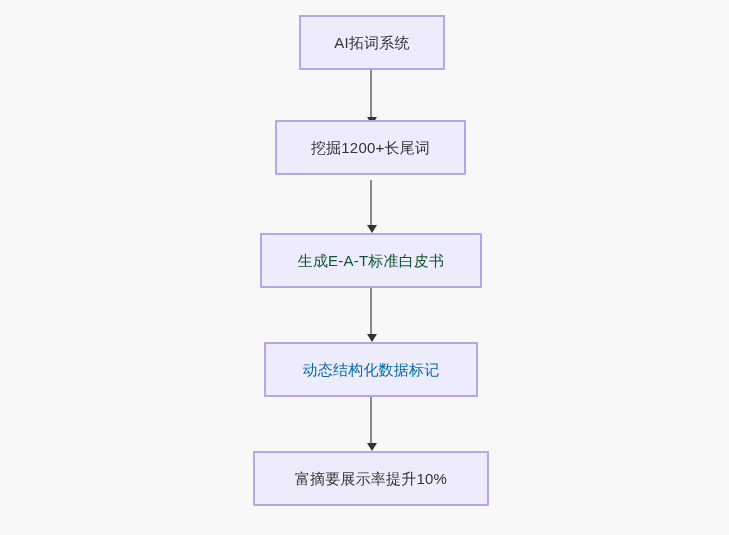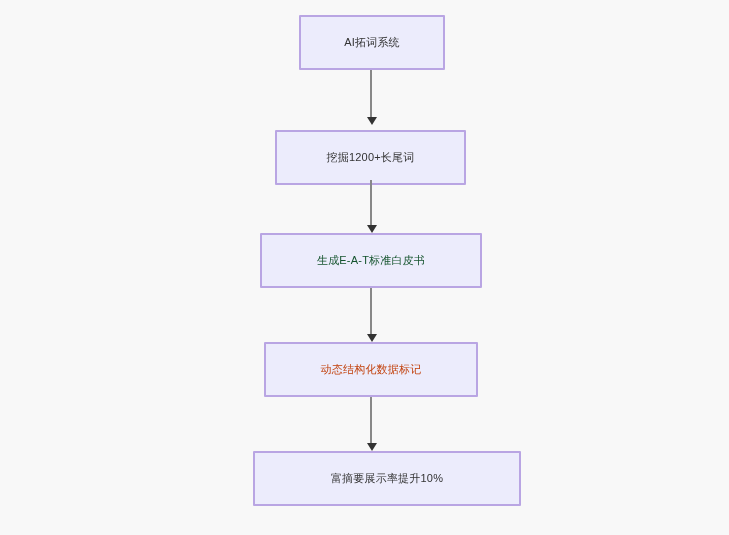--- a/index.html
+++ b/index.html
@@ -21,21 +21,21 @@
   .node {
     position: absolute;
     box-sizing: border-box;
     background: #ececfc;
     border: 2px solid #b9a5e3;
     border-radius: 1px;
     display: flex;
     align-items: center;
     justify-content: center;
     color: #333333;
-    font-size: 11px;
+    font-size: 15px;
     line-height: 1.2;
     letter-spacing: 0.2px;
     white-space: nowrap;
   }
   .edge {
     position: absolute;
     width: 0;
     pointer-events: none;
   }
   .edge-line {
@@ -62,44 +62,44 @@
 
   <div class="node" style="left: 299px; top: 15px; width: 146px; height: 55px; background: rgb(236, 236, 252); border-color: rgb(185, 165, 227); color: rgb(51, 51, 51);">
     <span>AI拓词系统</span>
   </div>
 
   <div class="edge" style="left: 371px; top: 70px; height: 55px;">
     <div class="edge-line" style="height: 48px; background: rgb(136, 136, 136); left: -1px;"></div>
     <div class="edge-head" style="top: 47px; border-top-color: rgb(51, 51, 51);"></div>
   </div>
 
-  <div class="node" style="left: 275px; top: 130px; width: 191px; height: 55px; background: rgb(236, 236, 252); border-color: rgb(185, 165, 227); color: rgb(51, 51, 51);">
+  <div class="node" style="left: 275px; top: 120px; width: 191px; height: 55px; background: rgb(236, 236, 252); border-color: rgb(185, 165, 227); color: rgb(51, 51, 51);">
     <span>挖掘1200+长尾词</span>
   </div>
 
   <div class="edge" style="left: 371px; top: 180px; height: 53px;">
     <div class="edge-line" style="height: 46px; background: rgb(136, 136, 136); left: -1px;"></div>
     <div class="edge-head" style="top: 45px; border-top-color: rgb(51, 51, 51);"></div>
   </div>
 
   <div class="node" style="left: 260px; top: 233px; width: 222px; height: 55px; background: rgb(236, 236, 252); border-color: rgb(185, 165, 227); color: #14532d;">
     <span>生成E-A-T标准白皮书</span>
   </div>
 
   <div class="edge" style="left: 371px; top: 288px; height: 54px;">
     <div class="edge-line" style="height: 47px; background: rgb(136, 136, 136); left: -1px;"></div>
     <div class="edge-head" style="top: 46px; border-top-color: rgb(51, 51, 51);"></div>
   </div>
 
-  <div class="node" style="left: 264px; top: 342px; width: 214px; height: 55px; background: rgb(236, 236, 252); border-color: rgb(185, 165, 227); color: #c2410c;">
+  <div class="node" style="left: 264px; top: 342px; width: 214px; height: 55px; background: rgb(236, 236, 252); border-color: rgb(185, 165, 227); color: #0369a1;">
     <span>动态结构化数据标记</span>
   </div>
 
   <div class="edge" style="left: 371px; top: 397px; height: 54px;">
     <div class="edge-line" style="height: 47px; background: rgb(136, 136, 136); left: -1px;"></div>
     <div class="edge-head" style="top: 46px; border-top-color: rgb(51, 51, 51);"></div>
   </div>
 
-  <div class="node" style="left: 253px; top: 451px; width: 268px; height: 55px; background: rgb(236, 236, 252); border-color: rgb(185, 165, 227); color: rgb(51, 51, 51);">
+  <div class="node" style="left: 253px; top: 451px; width: 236px; height: 55px; background: rgb(236, 236, 252); border-color: rgb(185, 165, 227); color: rgb(51, 51, 51);">
     <span>富摘要展示率提升10%</span>
   </div>
 
 </div>
 
 </body></html>

